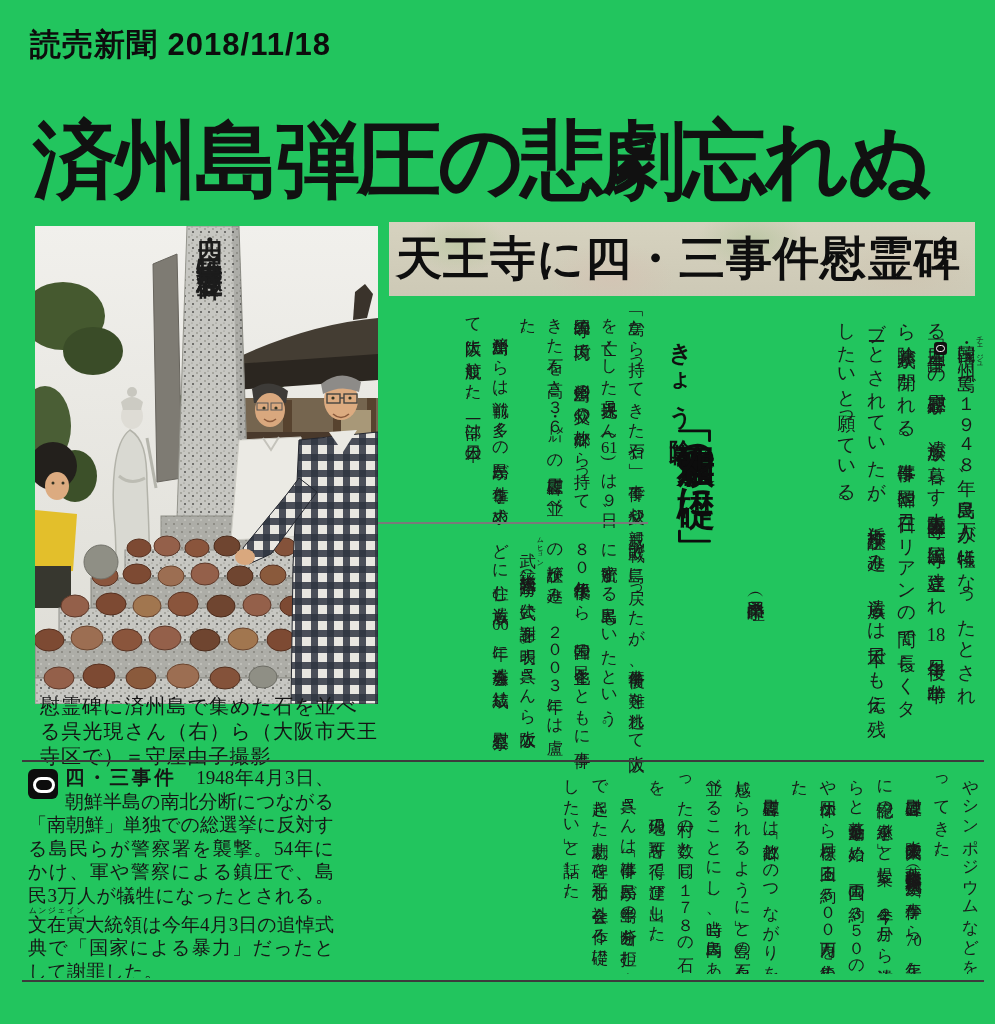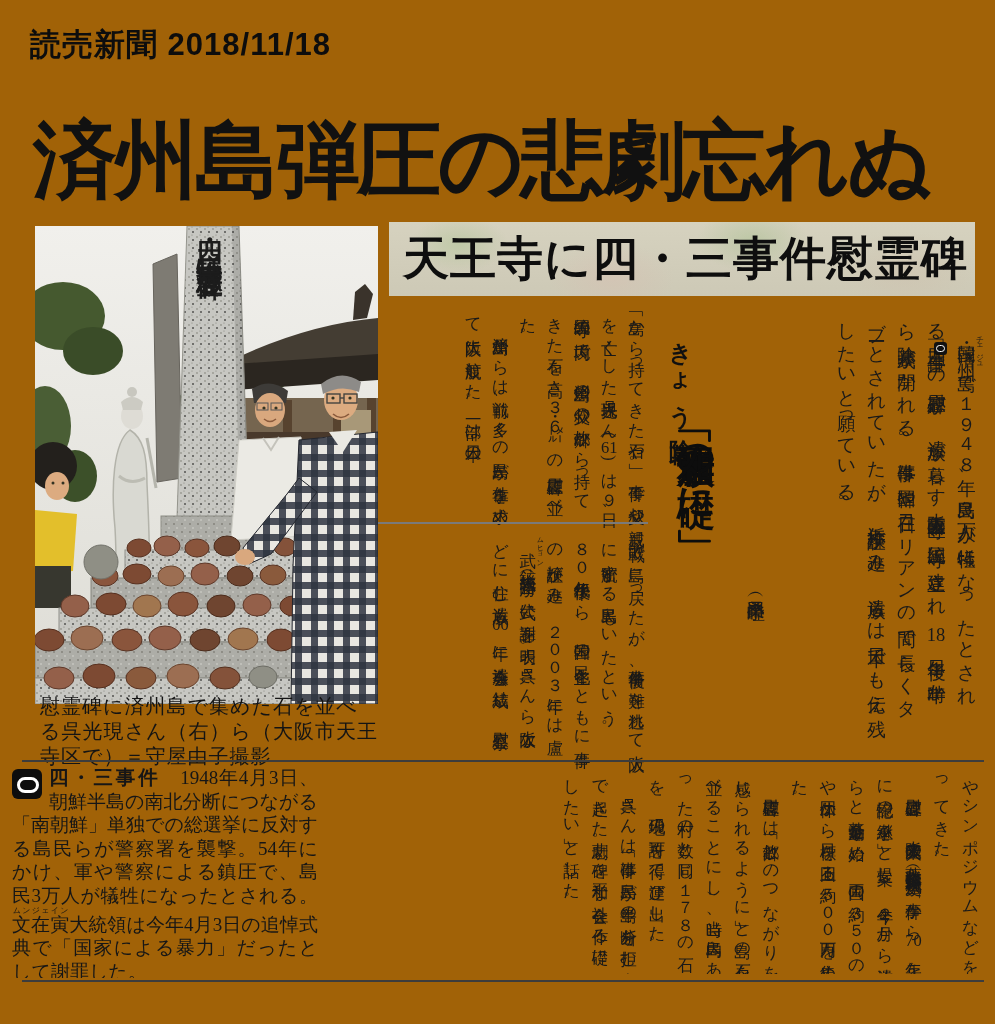--- a/index.html
+++ b/index.html
@@ -1,34 +1,34 @@
 <!DOCTYPE html>
 <html lang="ja"><head>
 <meta charset="utf-8">
 <style>
   html,body{margin:0;padding:0;background:#ffffff;}
-  .page{position:relative;width:995px;height:1024px;background:#a16207;overflow:hidden;
+  .page{position:relative;width:995px;height:1024px;background:#22c55e;overflow:hidden;
         font-family:"Liberation Serif","DejaVu Serif",serif;color:#1a1a1a;}
 
   .dateline{position:absolute;left:30px;top:24px;font-family:"Liberation Sans","DejaVu Sans",sans-serif;
             font-weight:bold;font-size:31px;letter-spacing:1px;color:#0d0d0d;white-space:nowrap;}
 
   .headline{position:absolute;left:33px;top:104px;margin:0;font-size:84px;font-weight:900;
             letter-spacing:-3px;color:#111;white-space:nowrap;font-family:"Liberation Serif","DejaVu Serif",serif;}
 
   .subband{position:absolute;left:389px;top:222px;width:586px;height:74px;
            background:
              radial-gradient(70px 40px at 12% 30%,rgba(176,196,150,.55),rgba(0,0,0,0) 70%),
              radial-gradient(90px 50px at 38% 75%,rgba(214,190,176,.50),rgba(0,0,0,0) 70%),
              radial-gradient(80px 45px at 62% 25%,rgba(170,192,146,.55),rgba(0,0,0,0) 70%),
              radial-gradient(100px 55px at 88% 65%,rgba(205,190,170,.45),rgba(0,0,0,0) 70%),
              linear-gradient(#d6d2bf,#cdc9b6);
            display:flex;align-items:center;}
   .subband span{font-family:"Liberation Sans","DejaVu Sans",sans-serif;font-weight:bold;
-                font-size:46px;letter-spacing:1px;color:#0e0e0e;padding-left:14px;white-space:nowrap;}
+                font-size:46px;letter-spacing:1px;color:#0e0e0e;padding-left:7px;white-space:nowrap;}
 
   .photo{position:absolute;left:35px;top:226px;width:343px;height:478px;overflow:hidden;background:#e9e8e3;}
   .monument-text{position:absolute;left:158px;top:-4px;height:300px;width:34px;
                  writing-mode:vertical-rl;text-orientation:upright;
                  font-size:26px;font-weight:bold;letter-spacing:4px;color:#1c1c1c;
                  font-family:"Liberation Serif","DejaVu Serif",serif;}
 
   .caption{position:absolute;left:40px;top:694px;width:338px;
            font-family:"Liberation Sans","DejaVu Sans",sans-serif;font-weight:normal;
            font-size:20px;line-height:1.25;letter-spacing:1px;color:#141414;}
@@ -50,21 +50,21 @@
 
   .refmark{display:inline-block;width:13px;height:13px;background:#111;border-radius:3px;position:relative;vertical-align:middle;}
   .refmark::after{content:"";position:absolute;left:2px;top:3px;width:7px;height:5px;
                   border:1.6px solid #fff;border-radius:5px;}
 
   .rule{position:absolute;background:#3c3c3c;}
   .rule-mid{left:378px;top:522px;width:270px;height:2px;background:#7a7a7a;}
   .rule-top{left:22px;top:760px;width:962px;height:2px;}
   .rule-bottom{left:22px;top:980px;width:962px;height:2px;}
 
-  .kwbox{position:absolute;left:12px;top:766px;width:306px;height:212px;
+  .kwbox{position:absolute;left:28px;top:766px;width:306px;height:212px;
          font-size:19px;line-height:23.5px;text-align:justify;color:#161616;overflow:hidden;}
   .kwicon{float:left;width:30px;height:30px;background:#0d0d0d;border-radius:6px;
           margin:3px 7px 2px 0;position:relative;}
   .kwicon::after{content:"";position:absolute;left:5px;top:8px;width:16px;height:10px;
                  border:3px solid #fff;border-radius:8px;}
   .kwterm{font-family:"Liberation Sans","DejaVu Sans",sans-serif;font-weight:bold;
           font-size:19.5px;letter-spacing:2px;}
 </style>
 </head>
 <body>

